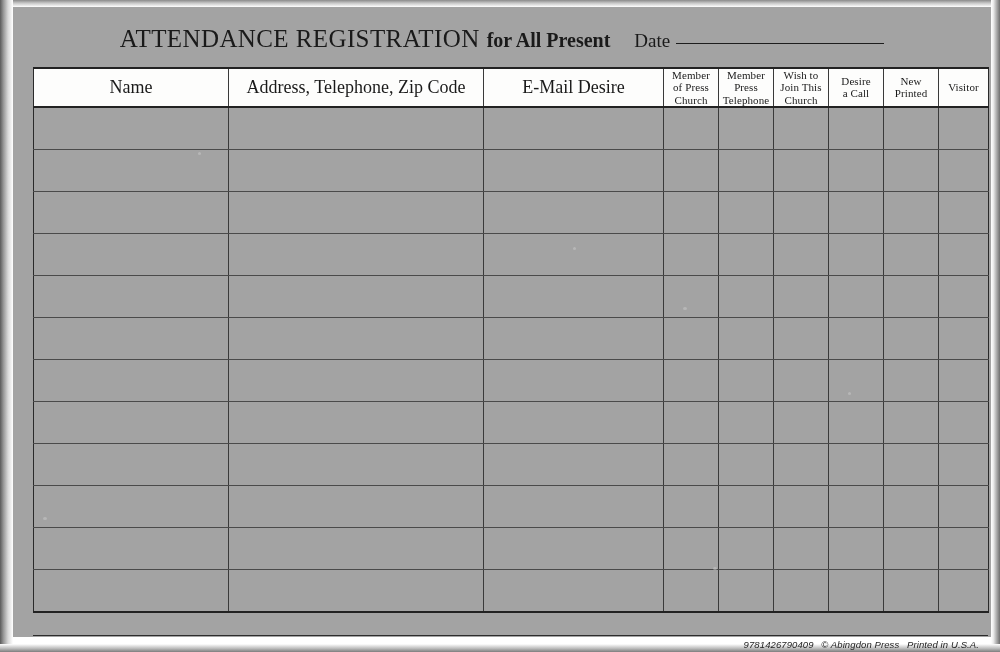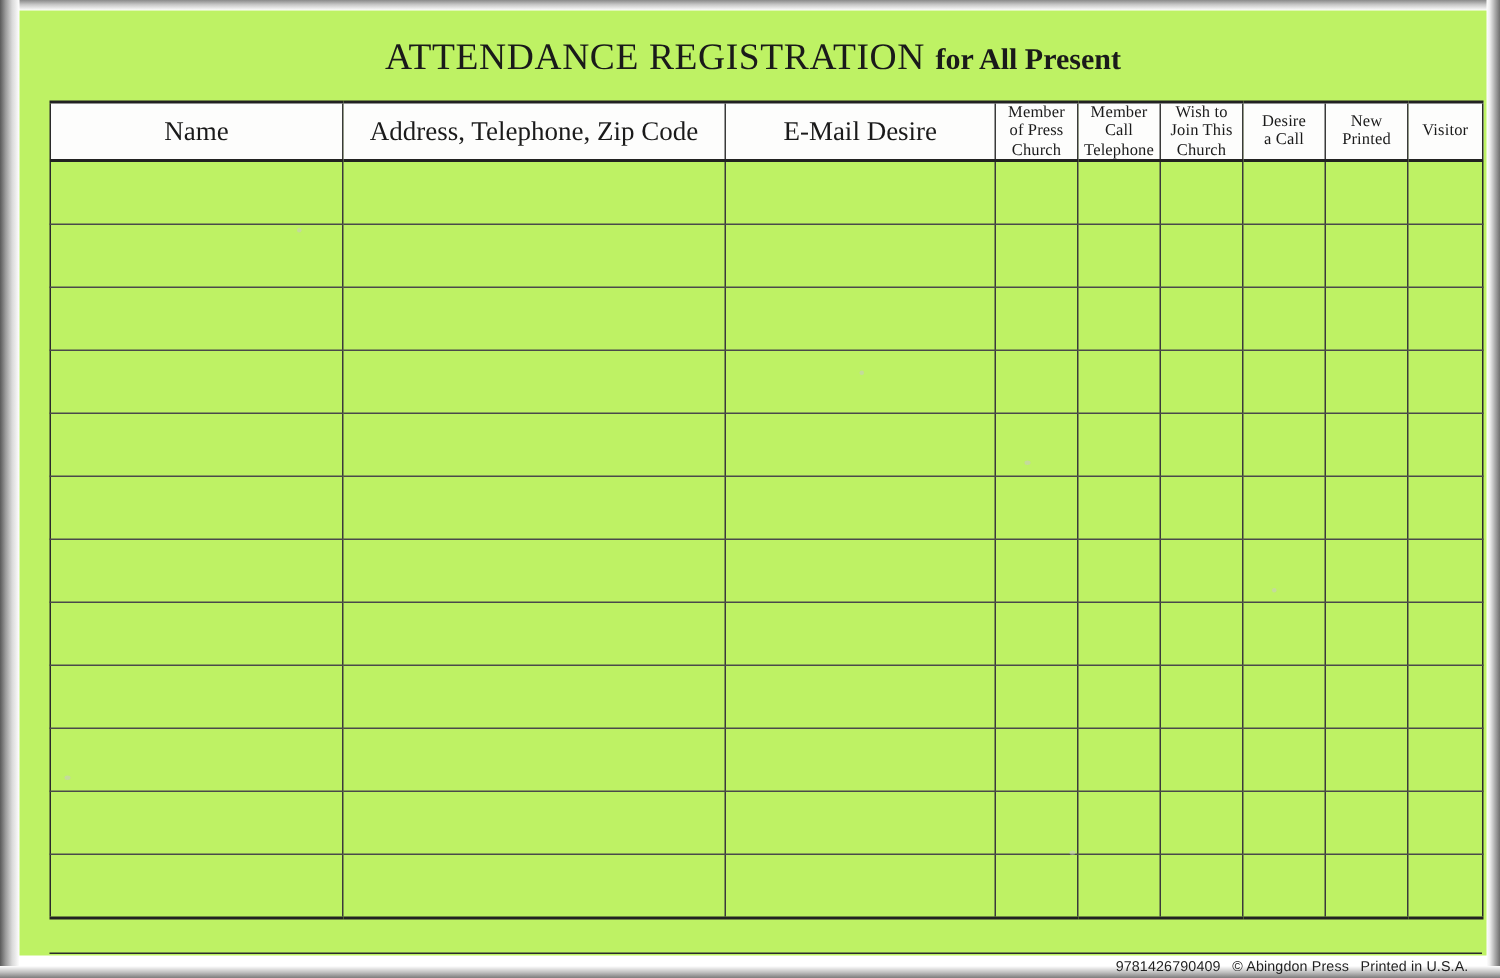--- a/index.html
+++ b/index.html
@@ -41,21 +41,21 @@
     height: 8px;
     background: linear-gradient(to top, #7d7d7d 0%, #bdbdbd 45%, #ffffff 100%);
   }
 
   .sheet {
     position: absolute;
     left: 13px;
     top: 7px;
     width: 978px;
     height: 630px;
-    background: #bef264;
+    background: #a3a3a3;
   }
 
   
   .title-row {
     position: absolute;
     left: 0;
     top: 18px;
     width: 978px;
     height: 34px;
     display: flex;
@@ -153,21 +153,21 @@
   .footer-text {
     position: absolute;
     right: 12px;
     top: 632px;
     font-family: "Liberation Sans", sans-serif;
     font-size: 9.5px;
     color: #1f1f1f;
     white-space: nowrap;
     letter-spacing: 0.1px;
   }
-  .footer-text span { margin-left: 5px; }
+  .footer-text span { margin-left: 5px; font-style: italic; }
 
   
   .speck {
     position: absolute;
     background: #c9c9c9;
     border-radius: 50%;
     opacity: .55;
   }
 </style>
 </head>
@@ -178,20 +178,24 @@
   <div class="edge-top"></div>
   <div class="edge-left"></div>
   <div class="edge-right"></div>
   <div class="edge-bottom"></div>
 
   <div class="sheet">
 
     <div class="title-row">
       <div class="title-main">ATTENDANCE REGISTRATION</div>
       <div class="title-suffix">for All Present</div>
+      <div class="date-group">
+        <div class="date-label">Date</div>
+        <div class="date-rule"></div>
+      </div>
     </div>
 
     <div class="table-wrap">
       <table class="reg">
         <colgroup>
           <col style="width:195px">
           <col style="width:255px">
           <col style="width:180px">
           <col style="width:55px">
           <col style="width:55px">
@@ -205,21 +209,21 @@
             <th class="th-wide">Name</th>
             <th class="th-wide">Address, Telephone, Zip Code</th>
             <th class="th-wide">E-Mail Desire</th>
             <th class="th-narrow">
               <span class="l">Member</span>
               <span class="l">of Press</span>
               <span class="l">Church</span>
             </th>
             <th class="th-narrow">
               <span class="l">Member</span>
-              <span class="l">Call</span>
+              <span class="l">Press</span>
               <span class="l">Telephone</span>
             </th>
             <th class="th-narrow">
               <span class="l">Wish to</span>
               <span class="l">Join This</span>
               <span class="l">Church</span>
             </th>
             <th class="th-narrow">
               <span class="l">Desire</span>
               <span class="l">a Call</span>

